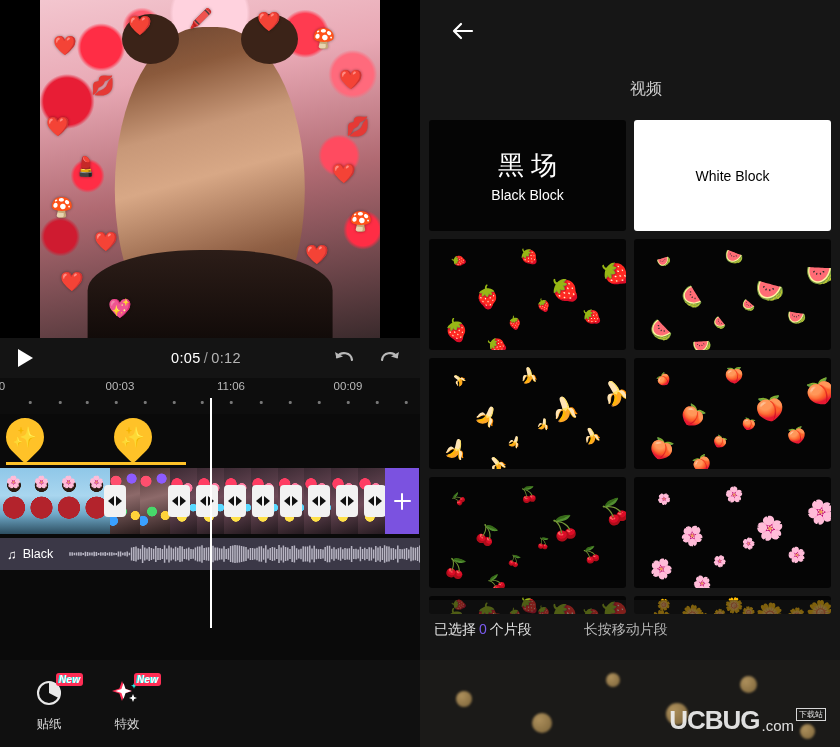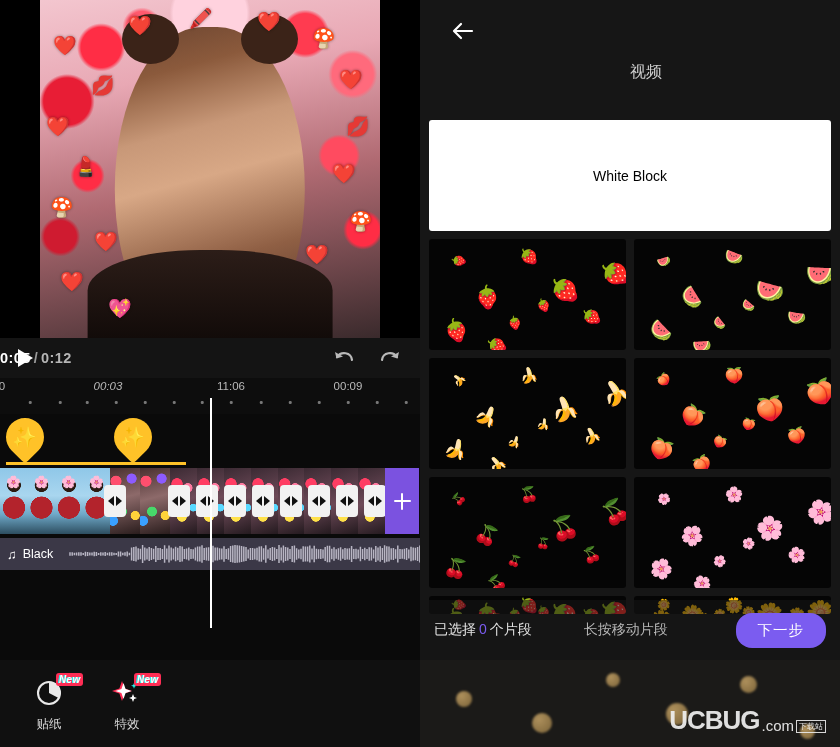--- a/index.html
+++ b/index.html
@@ -113,22 +113,22 @@
     display: flex; align-items: center; background: #141414;
   }
   .play-btn {
     width: 0; height: 0; margin-left: 18px;
     border-left: 15px solid #fff;
     border-top: 9px solid transparent;
     border-bottom: 9px solid transparent;
     cursor: pointer;
   }
   .time-readout {
-    position: absolute; left: 0; right: 8px; 
-    color: #fff; font-size: 14.5px; letter-spacing: .4px; font-weight: bold;
+    position: absolute; left: 0; right: 8px; text-align: center;
+    color: #fff; font-size: 14.5px; letter-spacing: .4px;
   }
   .time-readout .cur { color: #fff; }
   .time-readout .sep { color: #9a9a9a; margin: 0 3px; }
   .time-readout .tot { color: #b5b5b5; }
   .undo-redo { margin-left: auto; margin-right: 18px; display: flex; gap: 22px; }
   .ur-ico { width: 24px; height: 20px; cursor: pointer; }
 
   
   .ruler {
     position: absolute; left: 0; top: 378px; width: 420px; height: 36px;
@@ -259,21 +259,21 @@
   .right-panel {
     position: relative; width: 420px; height: 747px;
     background: #161616; flex: 0 0 420px; overflow: hidden;
   }
   .rp-header { position: relative; height: 62px; }
   .back-arrow {
     position: absolute; left: 30px; top: 18px; width: 26px; height: 26px;
     cursor: pointer;
   }
   .tabs {
-    position: relative; height: 58px; display: flex; align-items: flex-start; margin-left: 32px;
+    position: relative; height: 58px; display: flex; align-items: center; margin-left: 32px;
   }
   .tab {
     flex: 1; text-align: center; font-size: 16px; color: #cfcfcf;
     cursor: pointer; position: relative; padding-bottom: 4px;
   }
   .tab.active { color: #7a5cf0; font-weight: 600; }
   .tab.active::after {
     content: ""; position: absolute; left: 50%; bottom: -12px;
     transform: translateX(-50%);
     width: 134px; height: 3.5px; background: #7248f2; border-radius: 2px;
@@ -330,21 +330,21 @@
     display: flex; align-items: flex-end; gap: 2px;
     opacity: .92; z-index: 20;
   }
   .wm-main {
     color: #f0f0f0; font-size: 26px; font-weight: bold;
     letter-spacing: -1px; line-height: 1;
   }
   .wm-dotcom { color: #f0f0f0; font-size: 15px; line-height: 1; }
   .wm-tag {
     color: #f0f0f0; font-size: 8px; border: 1px solid #e8e8e8;
-    padding: 0 2px; line-height: 11px;
+    padding: 0 2px; margin-bottom: 12px; line-height: 11px;
   }
 </style>
 </head>
 <body>
 
 <div id="app">
 
   <div class="left-panel">
 
     <div class="preview-area">
@@ -387,21 +387,21 @@
         </svg>
         <svg class="ur-ico" viewBox="0 0 24 20">
           <path d="M19 9 C15 3, 5 4, 4 12" stroke="#b9b9b9" stroke-width="2.2" fill="none" stroke-linecap="round"></path>
           <path d="M21 4 L19.5 10.5 L13 8.5 Z" fill="#b9b9b9"></path>
         </svg>
       </div>
     </div>
 
     <div class="ruler" id="ruler">
         <div class="ruler-label" style="left: 2px;">0</div>
-        <div class="ruler-label" style="left: 108px; font-style: italic;">00:03</div>
+        <div class="ruler-label" style="left: 120px;">00:03</div>
         <div class="ruler-label" style="left: 231px;">11:06</div>
         <div class="ruler-label" style="left: 348px;">00:09</div>
         <div class="ruler-tick" style="left: 30px;"></div>
         <div class="ruler-tick" style="left: 60px;"></div>
         <div class="ruler-tick" style="left: 87px;"></div>
         <div class="ruler-tick" style="left: 116px;"></div>
         <div class="ruler-tick" style="left: 145px;"></div>
         <div class="ruler-tick" style="left: 174px;"></div>
         <div class="ruler-tick" style="left: 202px;"></div>
         <div class="ruler-tick" style="left: 231px;"></div>
@@ -549,20 +549,24 @@
         <path d="M11 6 L4 13 L11 20" stroke="#fff" stroke-width="2.2" fill="none" stroke-linecap="round" stroke-linejoin="round"></path>
       </svg>
     </div>
 
     <div class="tabs" id="tabs">
         <div class="tab">视频</div>
       </div>
 
     <div class="grid" id="grid">
         <div class="grid-row">
+          <div class="cell black-block">
+            <div class="bb-cn">黑场</div>
+            <div class="bb-en">Black Block</div>
+          </div>
           <div class="cell white-block">
             <div class="bb-en">White Block</div>
           </div>
         </div>
         <div class="grid-row">
           <div class="cell">
             <div class="cell-emojis">
               <span class="ce" style="left: 12%; top: 14%; font-size: 11px; transform: rotate(-40deg);">🍓</span>
               <span class="ce" style="left: 46%; top: 8%; font-size: 15px; transform: rotate(-3deg);">🍓</span>
               <span class="ce" style="left: 24%; top: 42%; font-size: 19px; transform: rotate(34deg);">🍓</span>
@@ -687,21 +691,20 @@
       <div class="blurdot" style="left:112px;bottom:14px;width:20px;height:20px"></div>
       <div class="blurdot" style="left:186px;bottom:60px;width:14px;height:14px"></div>
       <div class="blurdot" style="left:246px;bottom:22px;width:22px;height:22px"></div>
       <div class="blurdot" style="left:320px;bottom:54px;width:17px;height:17px"></div>
       <div class="blurdot" style="left:380px;bottom:8px;width:15px;height:15px"></div>
     </div>
 
     <div class="rp-footer">
       <span class="sel-count"><span>已选择</span><span class="num">0</span><span>个片段</span></span>
       <span class="hint">长按移动片段</span>
-      <button class="next-btn">下一步</button>
     </div>
 
     <div class="watermark">
       <span class="wm-main">UCBUG</span>
       <span class="wm-dotcom">.com</span>
       <span class="wm-tag">下载站</span>
     </div>
   </div>
 </div>
 

